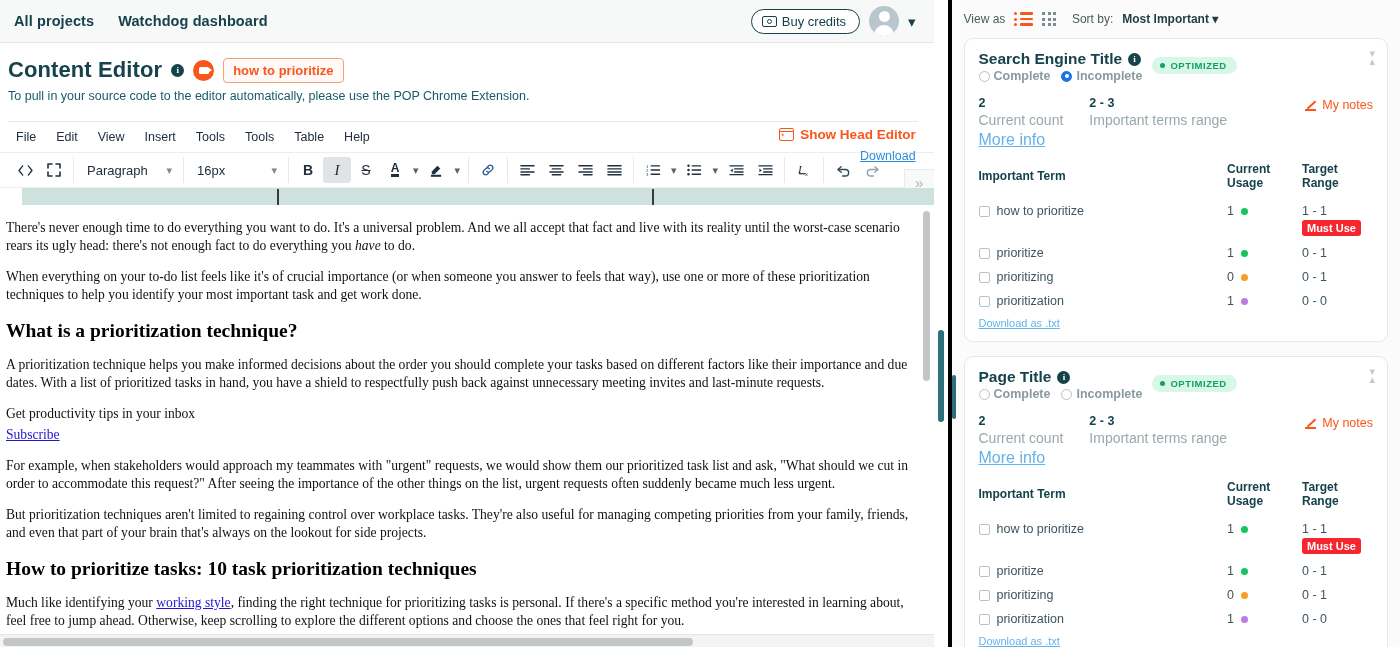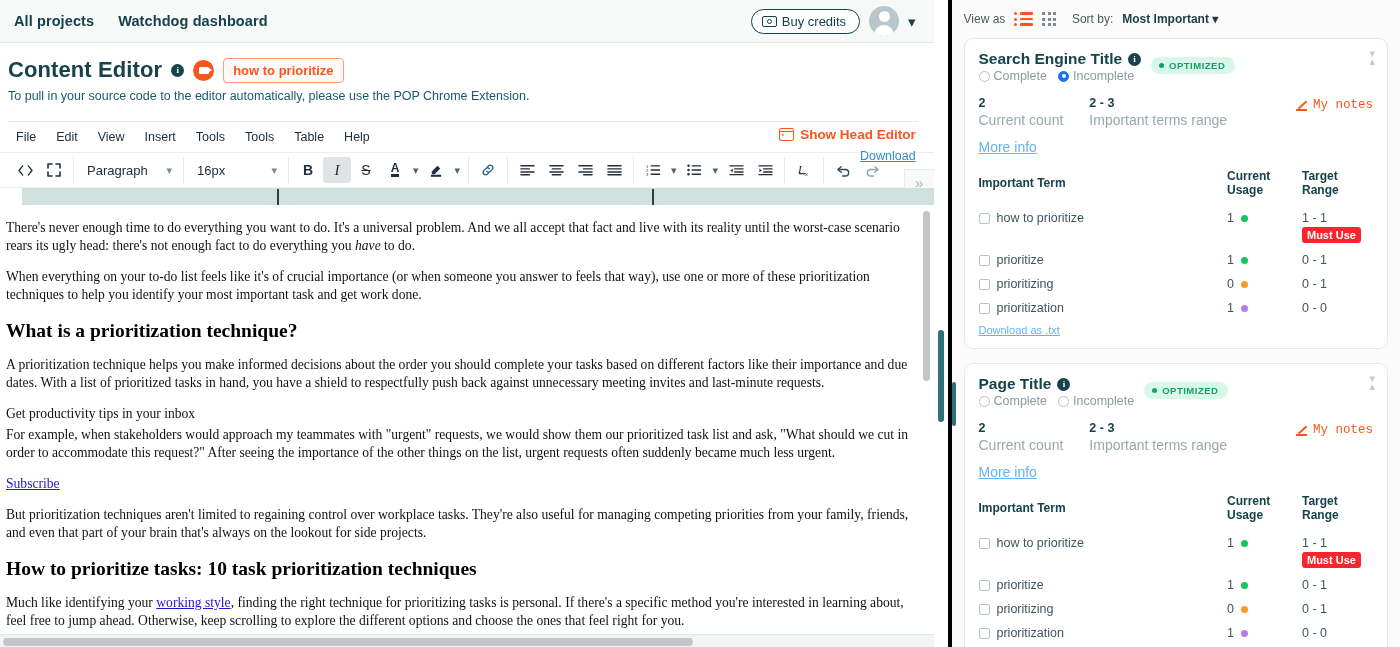--- a/index.html
+++ b/index.html
@@ -167,38 +167,38 @@
   .card-title { font-size: 15.5px; font-weight: bold; color: #15424b; display:flex; align-items:center; gap:6px; }
   .badge {
     font-size: 9.5px; font-weight: bold; letter-spacing: .5px; border-radius: 10px;
     padding: 3px 10px 3px 8px; display: inline-flex; align-items: center; gap: 5px; margin-top: 7px;
   }
   .badge .bdot { width: 5px; height: 5px; border-radius: 50%; display:block; }
   .badge.optimized { background: #d9f7e8; color: #12a06a; }
   .badge.optimized .bdot { background: #12a06a; }
 
   .radios { display: flex; gap: 11px; margin-top: 1px; }
-  .radio { display: flex; align-items: center; gap: 4px; font-size: 12.5px; color: #8b9aa0; cursor: pointer; }
+  .radio { display: flex; align-items: center; gap: 4px; font-size: 12.5px; color: #8b9aa0; cursor: pointer; font-weight: bold; }
   .rc { width: 11px; height: 11px; border: 1.5px solid #b7c2c6; border-radius: 50%; display:block; position:relative;}
   .rc.sel { border-color: #1a73e8; background:#1a73e8; }
   .rc.sel::after{content:""; position:absolute; left:2.6px; top:2.6px; width:4px; height:4px; background:#fff; border-radius:50%;}
 
   .collapse-ctl {
     position: absolute; right: 12px; top: 10px; display: flex; flex-direction: column;
     color: #c3cbce; font-size: 11px; line-height: 8px; cursor: pointer;
   }
 
   .stats { display: flex; margin-top: 13px; align-items: flex-start; position: relative; }
   .stat { margin-right: 26px; }
   .stat .v { font-size: 12.5px; font-weight: bold; color: #15424b; }
   .stat .k { font-size: 14px; color: #9aa8ad; margin-top: 2px; }
-  .more-info { font-size: 14px; color: #63b3ea; text-decoration: underline; margin-top: 11px; display:inline-block; cursor:pointer;}
+  .more-info { font-size: 16px; color: #63b3ea; text-decoration: underline; margin-top: 3px; display:inline-block; cursor:pointer;}
   .my-notes {
     position: absolute; right: 0; top: 2px; display:flex; align-items:center; gap:5px;
-    color: #f9561d; font-size: 12.5px; cursor: pointer; font-family: Liberation Mono, monospace;
+    color: #f9561d; font-size: 12.5px; cursor: pointer;
   }
   .pencil { width:12px; height:12px; position:relative; }
   .pencil::before{content:""; position:absolute; left:1px; top:5px; width:11px; height:2px; background:#f9561d; transform:rotate(-42deg);}
   .pencil::after{content:""; position:absolute; left:0px; bottom:0px; width:11px; height:1.8px; background:#f9561d;}
 
   table.terms { width: 100%; border-collapse: collapse; margin-top: 13px; }
   table.terms th {
     text-align: left; font-size: 12px; font-weight: bold; color: #15424b; padding-bottom: 9px;
   }
   table.terms td { font-size: 12.5px; color: #3d5560; padding: 5px 0; vertical-align: top; }
@@ -438,22 +438,22 @@
       <i style="left:630px"></i>
     </div>
 
     <div class="doc-wrap">
       <div class="doc">
         <p><span>There's never enough time to do everything you want to do. It's a universal problem. And we all accept that fact and live with its reality until the worst-case scenario rears its ugly head: there's not enough fact to do everything you </span><em>have</em><span> to do.</span></p>
         <p>When everything on your to-do list feels like it's of crucial importance (or when someone you answer to feels that way), use one or more of these prioritization techniques to help you identify your most important task and get work done.</p>
         <h2>What is a prioritization technique?</h2>
         <p>A prioritization technique helps you make informed decisions about the order you should complete your tasks based on different factors like their importance and due dates. With a list of prioritized tasks in hand, you have a shield to respectfully push back against unnecessary meeting invites and last-minute requests.</p>
         <p class="tight">Get productivity tips in your inbox</p>
+        <p><a href="#">Subscribe</a></p>
         <p>For example, when stakeholders would approach my teammates with "urgent" requests, we would show them our prioritized task list and ask, "What should we cut in order to accommodate this request?" After seeing the importance of the other things on the list, urgent requests often suddenly became much less urgent.</p>
-        <p><a href="#">Subscribe</a></p>
         <p>But prioritization techniques aren't limited to regaining control over workplace tasks. They're also useful for managing competing priorities from your family, friends, and even that part of your brain that's always on the lookout for side projects.</p>
         <h2>How to prioritize tasks: 10 task prioritization techniques</h2>
         <p><span>Much like identifying your </span><a href="#">working style</a><span>, finding the right technique for prioritizing tasks is personal. If there's a specific method you're interested in learning about, feel free to jump ahead. Otherwise, keep scrolling to explore the different options and choose the ones that feel right for you.</span></p>
         <h3>Task prioritization techniques</h3>
       </div>
       <div class="vscroll-track">
         <div class="vscroll"></div>
       </div>
       <div class="hscroll-track">
         <div class="hscroll"></div>

